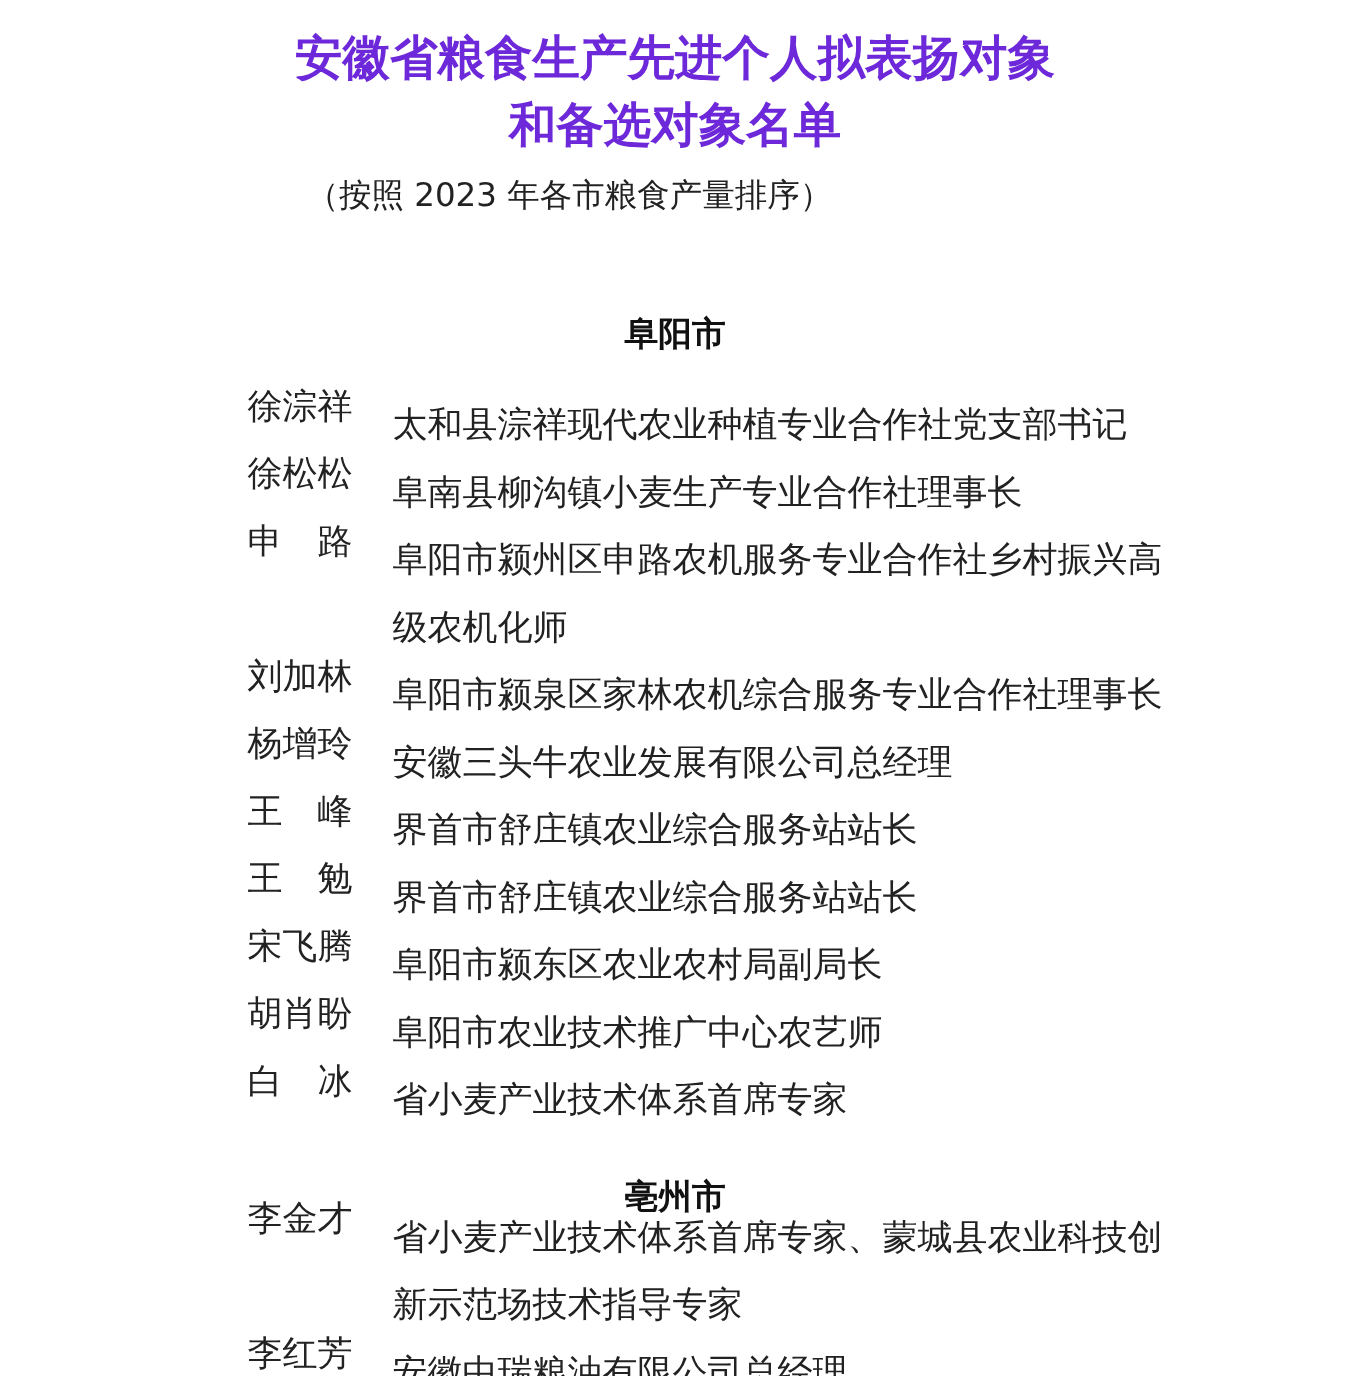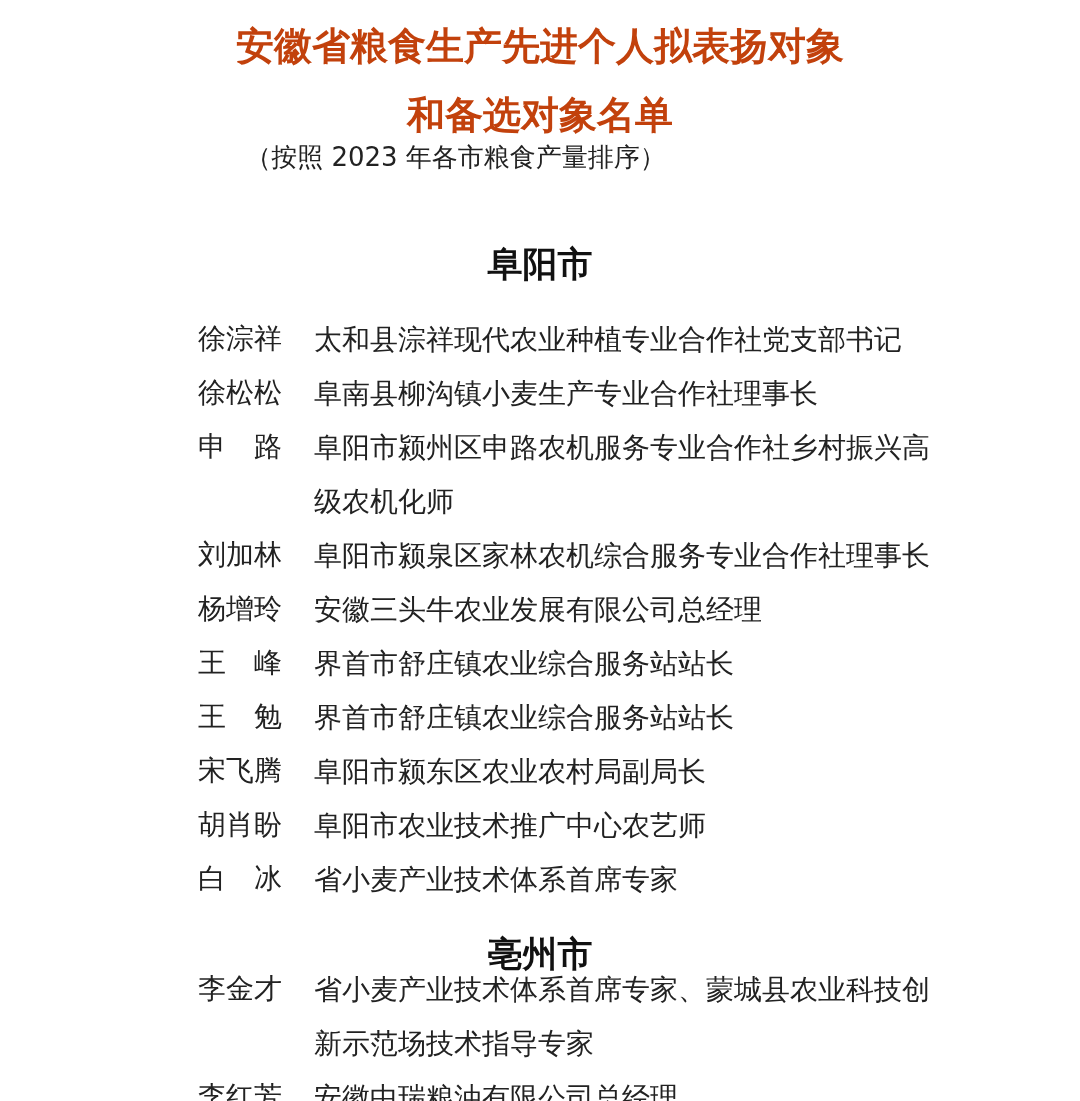--- a/index.html
+++ b/index.html
@@ -17,60 +17,60 @@
     }
     .title {
       position: absolute;
       left: 0;
       width: 1080px;
       text-align: center;
       font-family: "DejaVu Serif", "Liberation Serif", serif;
       font-weight: bold;
       font-size: 38px;
       line-height: 44px;
-      color: #c2410c;
+      color: #6d28d9;
       letter-spacing: 0px;
     }
     .title.l1 { top: 24px; }
-    .title.l2 { top: 93px; }
+    .title.l2 { top: 78px; }
     .subtitle {
       position: absolute;
       top: 140px;
       left: 0;
       width: 911px;
       text-align: center;
       font-size: 26px;
       line-height: 34px;
       color: #222;
       font-family: "DejaVu Sans", "Liberation Sans", sans-serif;
     }
     .city {
       position: absolute;
       left: 0;
       width: 1080px;
       text-align: center;
       font-weight: bold;
-      font-size: 35px;
+      font-size: 27px;
       line-height: 34px;
       color: #111;
-      font-family: Liberation Mono, monospace;
+      font-family: Liberation Serif, serif;
     }
     .row {
       position: absolute;
       left: 198px;
       width: 760px;
       font-size: 28px;
       line-height: 54px;
       color: #222;
       font-family: "DejaVu Sans", "Liberation Sans", sans-serif;
     }
     .row .name {
       position: absolute;
       left: 0;
-      top: 17px;
+      top: 3px;
       width: 88px;
       display: flex;
       justify-content: space-between;
       white-space: nowrap;
     }
     .row .desc {
       position: absolute;
       left: 116px;
       top: 18px;
       width: 640px;

